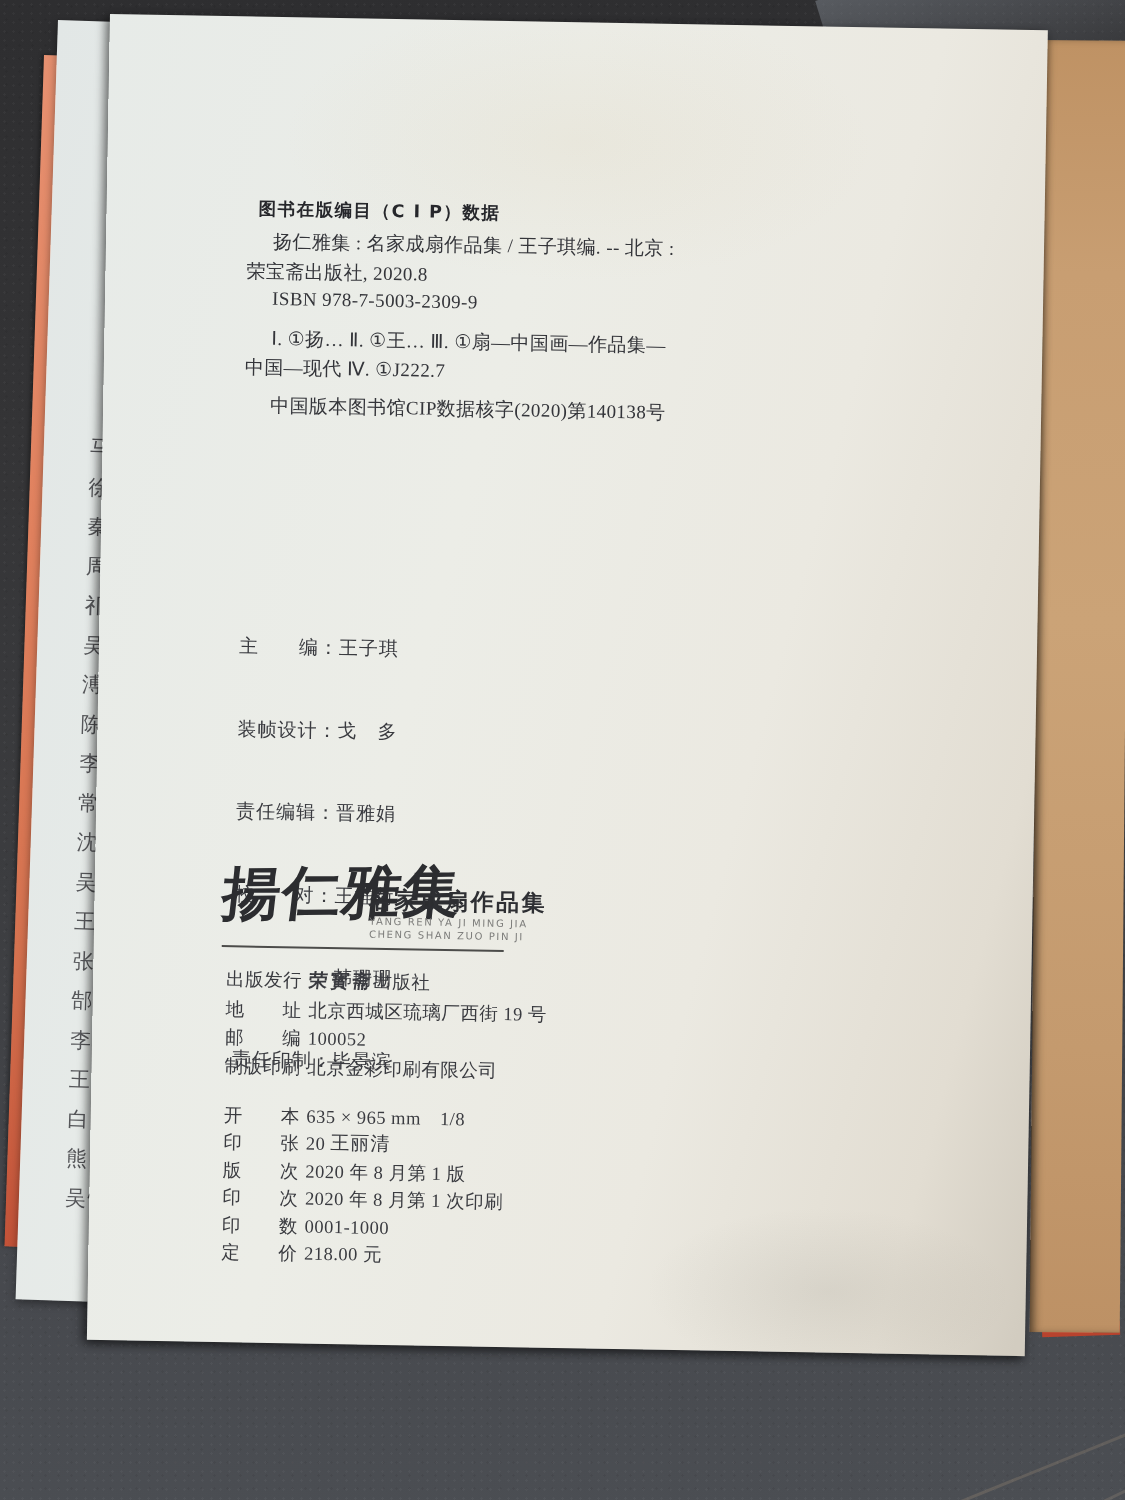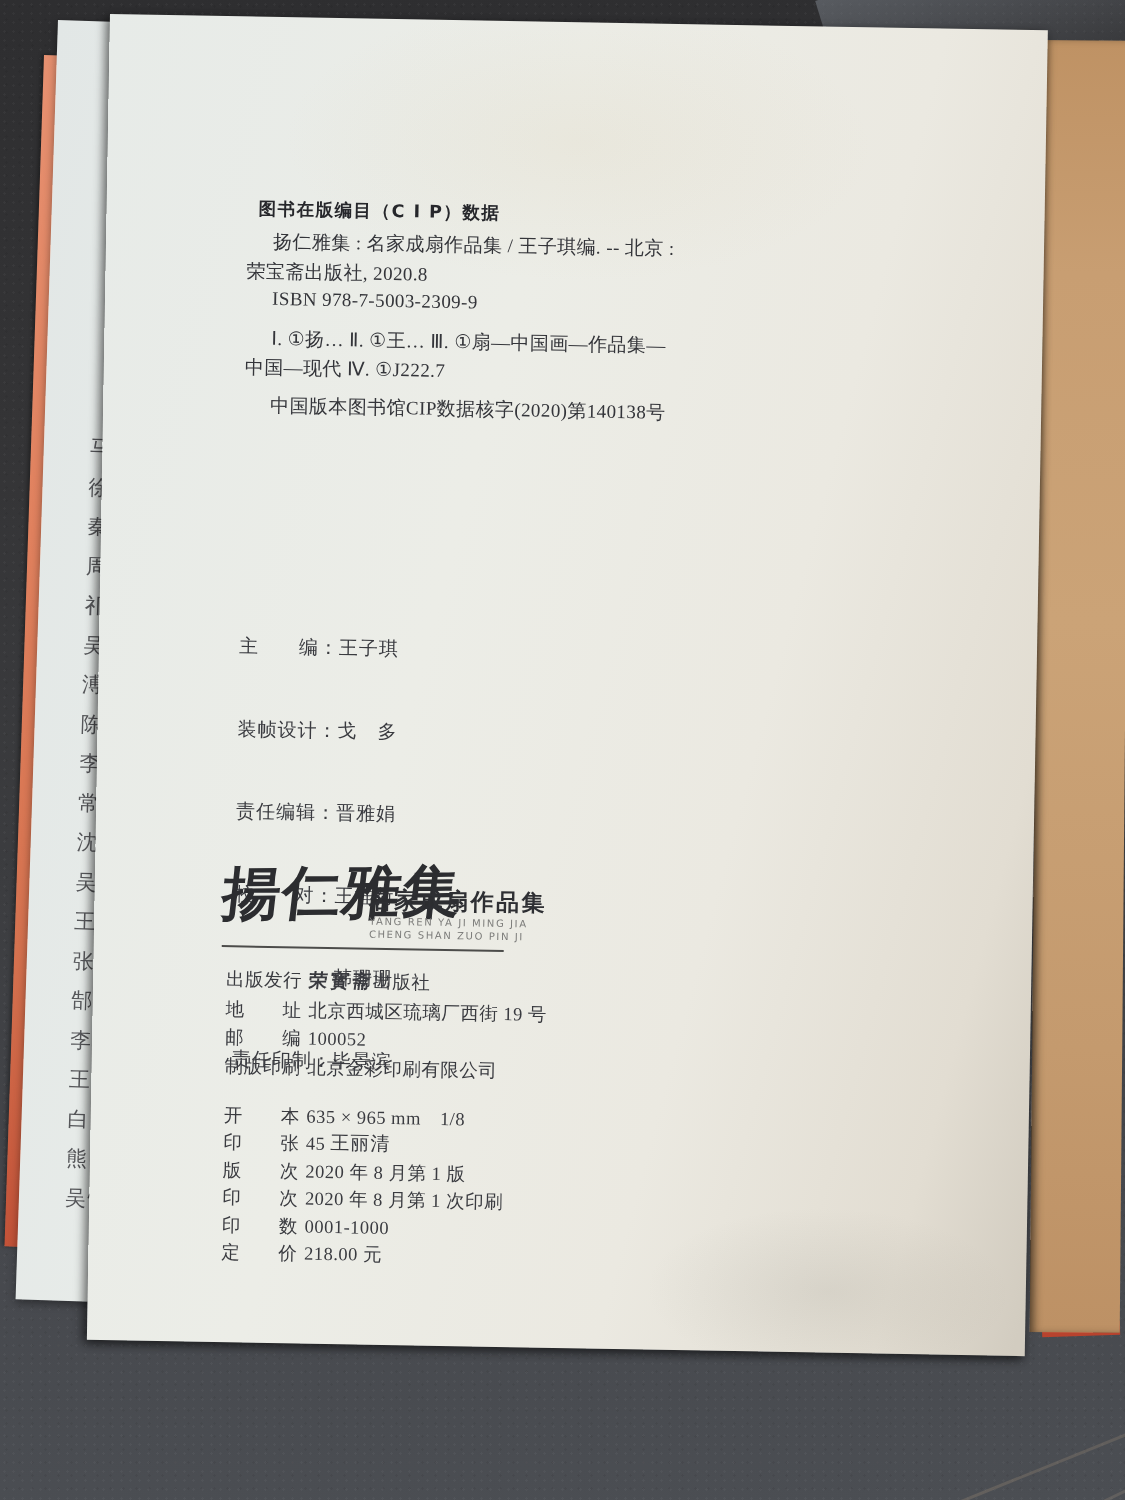--- a/index.html
+++ b/index.html
@@ -201,21 +201,21 @@
       <span class="info-label">制版印刷</span>
       <span class="info-value">北京金彩印刷有限公司</span>
     </div>
 
     <div class="info-row prt-r0">
       <span class="info-label">开　　本</span>
       <span class="info-value">635 × 965 mm　1/8</span>
     </div>
     <div class="info-row prt-r1">
       <span class="info-label">印　　张</span>
-      <span class="info-value">45</span>
+      <span class="info-value">20</span>
     </div>
     <div class="info-row prt-r2">
       <span class="info-label">版　　次</span>
       <span class="info-value">2020 年 8 月第 1 版</span>
     </div>
     <div class="info-row prt-r3">
       <span class="info-label">印　　次</span>
       <span class="info-value">2020 年 8 月第 1 次印刷</span>
     </div>
     <div class="info-row prt-r4">

